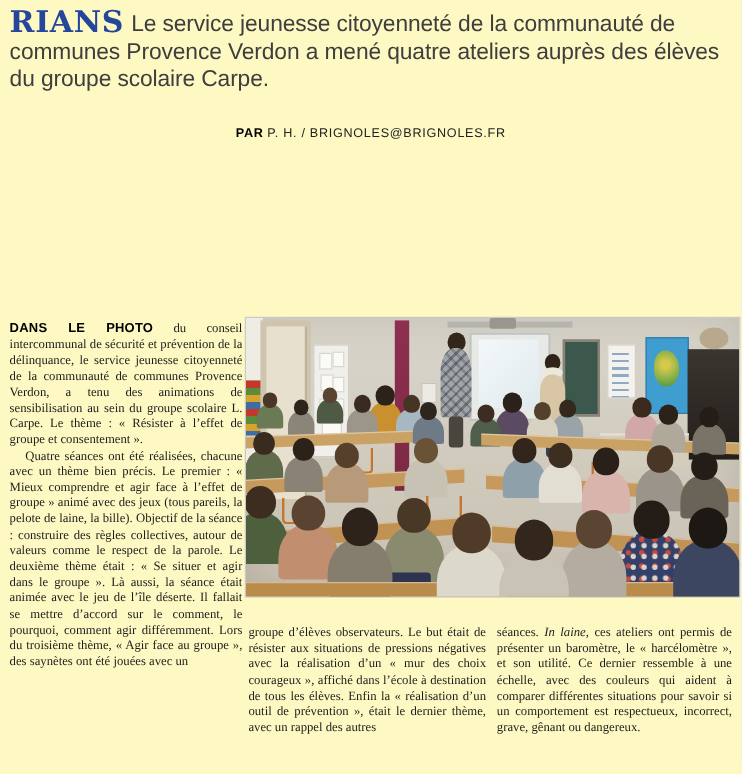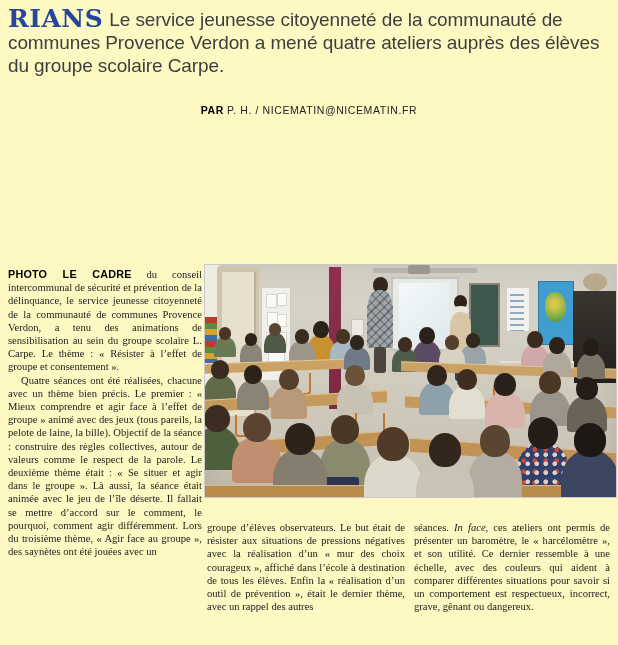--- a/index.html
+++ b/index.html
@@ -81,27 +81,27 @@
 <body>
 
 <div class="page">
 
   <header class="kicker">
     <span class="kicker-label">RIANS</span><span class="kicker-text">Le service jeunesse citoyenneté de la communauté de communes Provence Verdon a mené quatre ateliers auprès des élèves du groupe scolaire Carpe.</span>
   </header>
 
 
   <div class="byline">
-    <b>PAR</b><span>P. H. / NICEMATIN@NICEMATIN.FR</span>
+    <b>PAR</b><span>P. H. / BRIGNOLES@BRIGNOLES.FR</span>
   </div>
 
   <div class="article">
 
     <div class="col col-left">
-      <p><b class="lead">PHOTO LE CADRE</b> <span>du conseil intercommunal de sécurité et prévention de la délinquance, le service jeunesse citoyenneté de la communauté de communes Provence Verdon, a tenu des animations de sensibilisation au sein du groupe scolaire L. Carpe. Le thème : « Résister à l’effet de groupe et consentement ».</span></p>
+      <p><b class="lead">DANS LE PHOTO</b> <span>du conseil intercommunal de sécurité et prévention de la délinquance, le service jeunesse citoyenneté de la communauté de communes Provence Verdon, a tenu des animations de sensibilisation au sein du groupe scolaire L. Carpe. Le thème : « Résister à l’effet de groupe et consentement ».</span></p>
       <p class="p2">Quatre séances ont été réalisées, chacune avec un thème bien précis. Le premier : « Mieux comprendre et agir face à l’effet de groupe » animé avec des jeux (tous pareils, la pelote de laine, la bille). Objectif de la séance : construire des règles collectives, autour de valeurs comme le respect de la parole. Le deuxième thème était : « Se situer et agir dans le groupe ». Là aussi, la séance était animée avec le jeu de l’île déserte. Il fallait se mettre d’accord sur le comment, le pourquoi, comment agir différemment. Lors du troisième thème, « Agir face au groupe », des saynètes ont été jouées avec un</p>
     </div>
 
     <figure class="photo-block">
       <div class="photo" id="photo">
         <div class="ph-window"></div>
         <div class="ph-mosaic"></div>
         <div class="ph-doorframe"></div>
         <div class="ph-door"></div>
         <div class="ph-board">
@@ -290,17 +290,17 @@
             </div>
           </div>
       </div>
     </figure>
 
     <div class="col col-mid">
       <p>groupe d’élèves observateurs. Le but était de résister aux situations de pressions négatives avec la réalisation d’un « mur des choix courageux », affiché dans l’école à destination de tous les élèves. Enfin la « réalisation d’un outil de prévention », était le dernier thème, avec un rappel des autres</p>
     </div>
 
     <div class="col col-right">
-      <p><span>séances. </span><i>In face</i><span>, ces ateliers ont permis de présenter un baromètre, le « harcélomètre », et son utilité. Ce dernier ressemble à une échelle, avec des couleurs qui aident à comparer différentes situations pour savoir si un comportement est respectueux, incorrect, grave, gênant ou dangereux.</span></p>
+      <p><span>séances. </span><i>In laine</i><span>, ces ateliers ont permis de présenter un baromètre, le « harcélomètre », et son utilité. Ce dernier ressemble à une échelle, avec des couleurs qui aident à comparer différentes situations pour savoir si un comportement est respectueux, incorrect, grave, gênant ou dangereux.</span></p>
     </div>
 
   </div>
 </div>
 
 </body></html>

